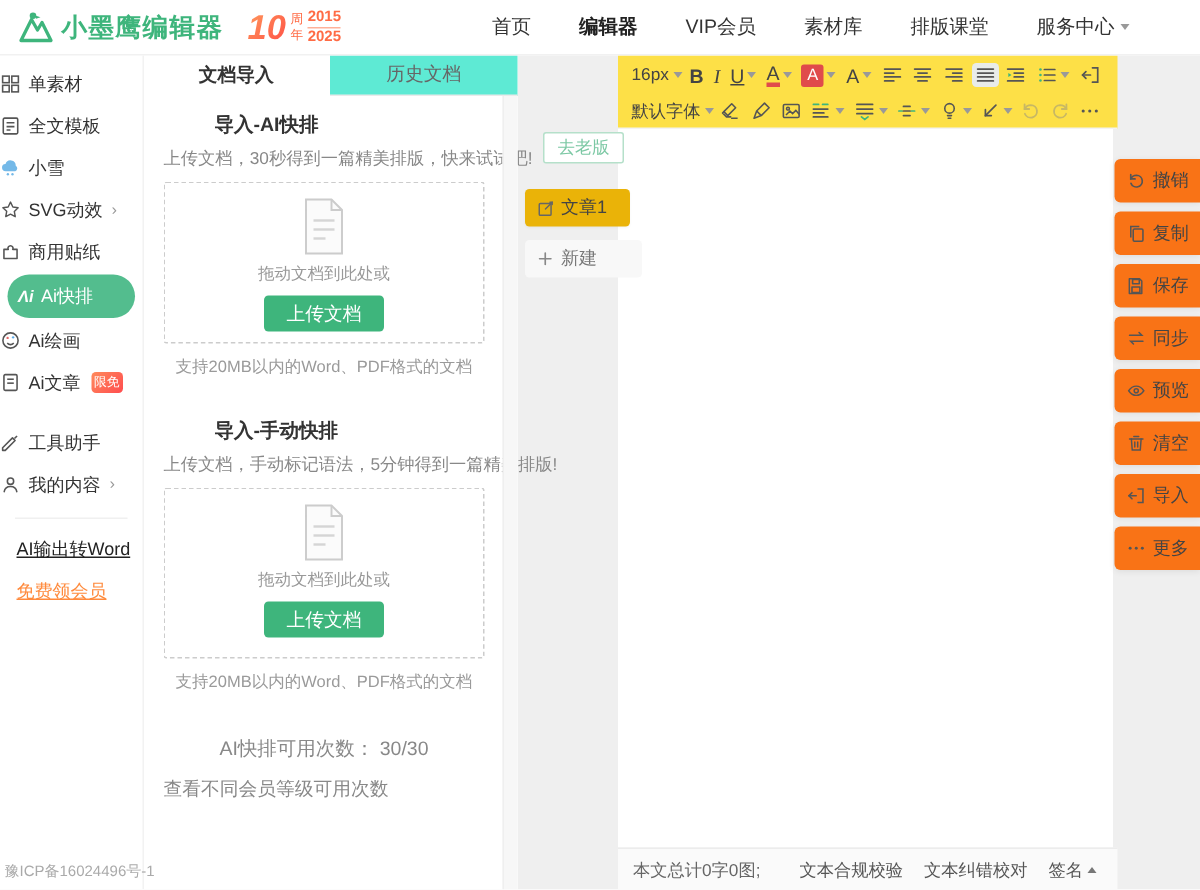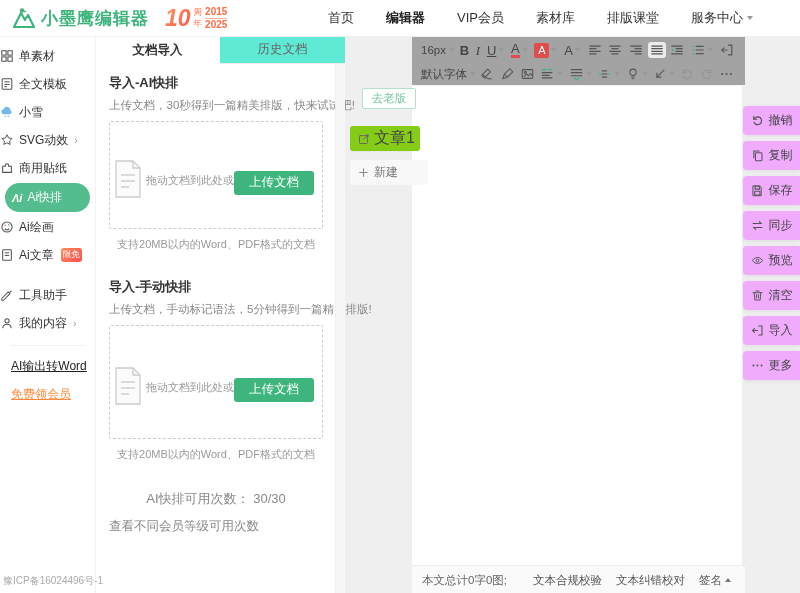--- a/index.html
+++ b/index.html
@@ -45,45 +45,45 @@
   .icp{position:absolute;bottom:5px;left:3px;font-size:10px;color:#aaa;white-space:nowrap;}
 
   
   .panel{position:absolute;top:36px;left:95px;width:250px;bottom:0;background:#fff;z-index:4;}
   .ptabs{height:28px;display:flex;}
   .ptab{flex:1;display:flex;align-items:center;justify-content:center;font-size:12.5px;cursor:pointer;}
   .ptab.on{background:#fff;color:#333;font-weight:bold;}
   .ptab.off{background:#5eead4;color:#666;border-bottom:1px solid #eaeaea;}
   .pscroll{position:absolute;top:28px;right:0;width:9px;bottom:0;background:#f7f7f7;border-left:1px solid #efefef;}
   .pbody{padding:10px 22px 0 14px;}
-  .sec-title{font-size:13px;font-weight:bold;color:#333;}
+  .sec-title{font-size:13px;font-weight:bold;color:#333;margin-left:34px;}
   .sec-sub{font-size:11.5px;color:#888;margin-top:6px;white-space:nowrap;}
   .dropbox{margin-top:8px;border:1px dashed #ccc;border-radius:2px;height:98px;
-           display:flex;align-items:center;padding-top:8px;cursor:pointer;}
+           display:flex;flex-direction:column;align-items:center;padding-top:8px;cursor:pointer;}
   .drop-hint{font-size:11px;color:#999;margin-top:3px;}
   .up-btn{margin-top:7px;width:80px;height:24px;background:#3eb57c;color:#fff;border:none;
           border-radius:3px;font-size:12.5px;cursor:pointer;font-family:inherit;}
   .support{font-size:11px;color:#9a9a9a;margin-top:8px;text-align:center;white-space:nowrap;}
   .mt26{margin-top:26px;}
   .quota{font-size:13px;color:#888;text-align:center;margin-top:28px;}
   .quota-link{font-size:12.5px;color:#888;text-align:left;margin-top:10px;cursor:pointer;}
 
   
   .ed-bg{position:absolute;top:36px;left:345px;right:0;bottom:0;background:#efefef;}
   .old-btn{position:absolute;left:362px;top:88px;width:52px;height:19px;background:#fff;
            border:1px solid #b5e0ca;border-radius:2px;color:#7cc8a4;font-size:11.5px;
            display:flex;align-items:center;justify-content:center;cursor:pointer;z-index:5;}
-  .doc-tab{position:absolute;left:350px;top:126px;width:62px;height:25px;background:#84cc16;
+  .doc-tab{position:absolute;left:350px;top:126px;width:62px;height:25px;background:#eab308;
            border-radius:3px;display:flex;align-items:center;gap:4px;padding-left:8px;
-           font-size:16px;color:#444;cursor:pointer;z-index:5;box-shadow:0 1px 2px rgba(0,0,0,.04);}
+           font-size:12px;color:#444;cursor:pointer;z-index:5;box-shadow:0 1px 2px rgba(0,0,0,.04);}
   .new-tab{position:absolute;left:350px;top:160px;width:70px;height:25px;background:#f8f8f8;
            border-radius:3px;display:flex;align-items:center;gap:5px;padding-left:8px;
            font-size:12px;color:#777;cursor:pointer;z-index:5;}
 
-  .tbar{position:absolute;left:412px;top:36px;width:333px;height:49px;background:#a3a3a3;z-index:5;
+  .tbar{position:absolute;left:412px;top:36px;width:333px;height:49px;background:#fde047;z-index:5;
         padding:0;border-bottom:1px solid #f3f3f3;}
   .trow{display:flex;align-items:center;justify-content:space-between;height:24px;padding:0 9px;}
   .tbtn{display:flex;align-items:center;gap:2px;cursor:pointer;color:#444;font-size:12.5px;
         padding:1px 2px;border-radius:3px;white-space:nowrap;}
   .tbtn.on{background:#e9ece9;}
   .tbtn .g{font-size:13px;line-height:1;}
   .g-b{font-weight:bold;}
   .g-i{font-style:italic;font-family:"Liberation Serif",serif;}
   .g-u{text-decoration:underline;}
   .g-col{border-bottom:3px solid #e04b4b;line-height:1;padding-bottom:0;}
@@ -92,21 +92,21 @@
   .sel{font-size:11.5px;color:#444;display:flex;align-items:center;gap:3px;cursor:pointer;white-space:nowrap;}
   .dim{opacity:.45;}
 
   .canvas{position:absolute;left:412px;top:85px;width:330px;height:480px;background:#fff;z-index:4;}
 
   .sbar-b{position:absolute;left:412px;top:565px;width:333px;height:28px;background:#fafafa;
           border-top:1px solid #ececec;display:flex;align-items:center;z-index:5;font-size:11.5px;}
   .sb-left{color:#666;margin-left:10px;flex:1;}
   .sb-item{color:#555;margin-right:14px;cursor:pointer;display:flex;align-items:center;gap:3px;}
 
-  .pill-a{position:absolute;left:743px;width:57px;height:29px;background:#f0abfc;border-radius:4px 0 0 4px;
+  .pill-a{position:absolute;left:743px;width:57px;height:29px;background:#f97316;border-radius:4px 0 0 4px;
           box-shadow:0 1px 4px rgba(0,0,0,.07);display:flex;align-items:center;justify-content:center;
           gap:5px;font-size:12px;color:#444;cursor:pointer;z-index:6;}
 </style>
 </head>
 <body>
 
 <div class="app">
 
   <div class="hdr">
     <div class="logo">

